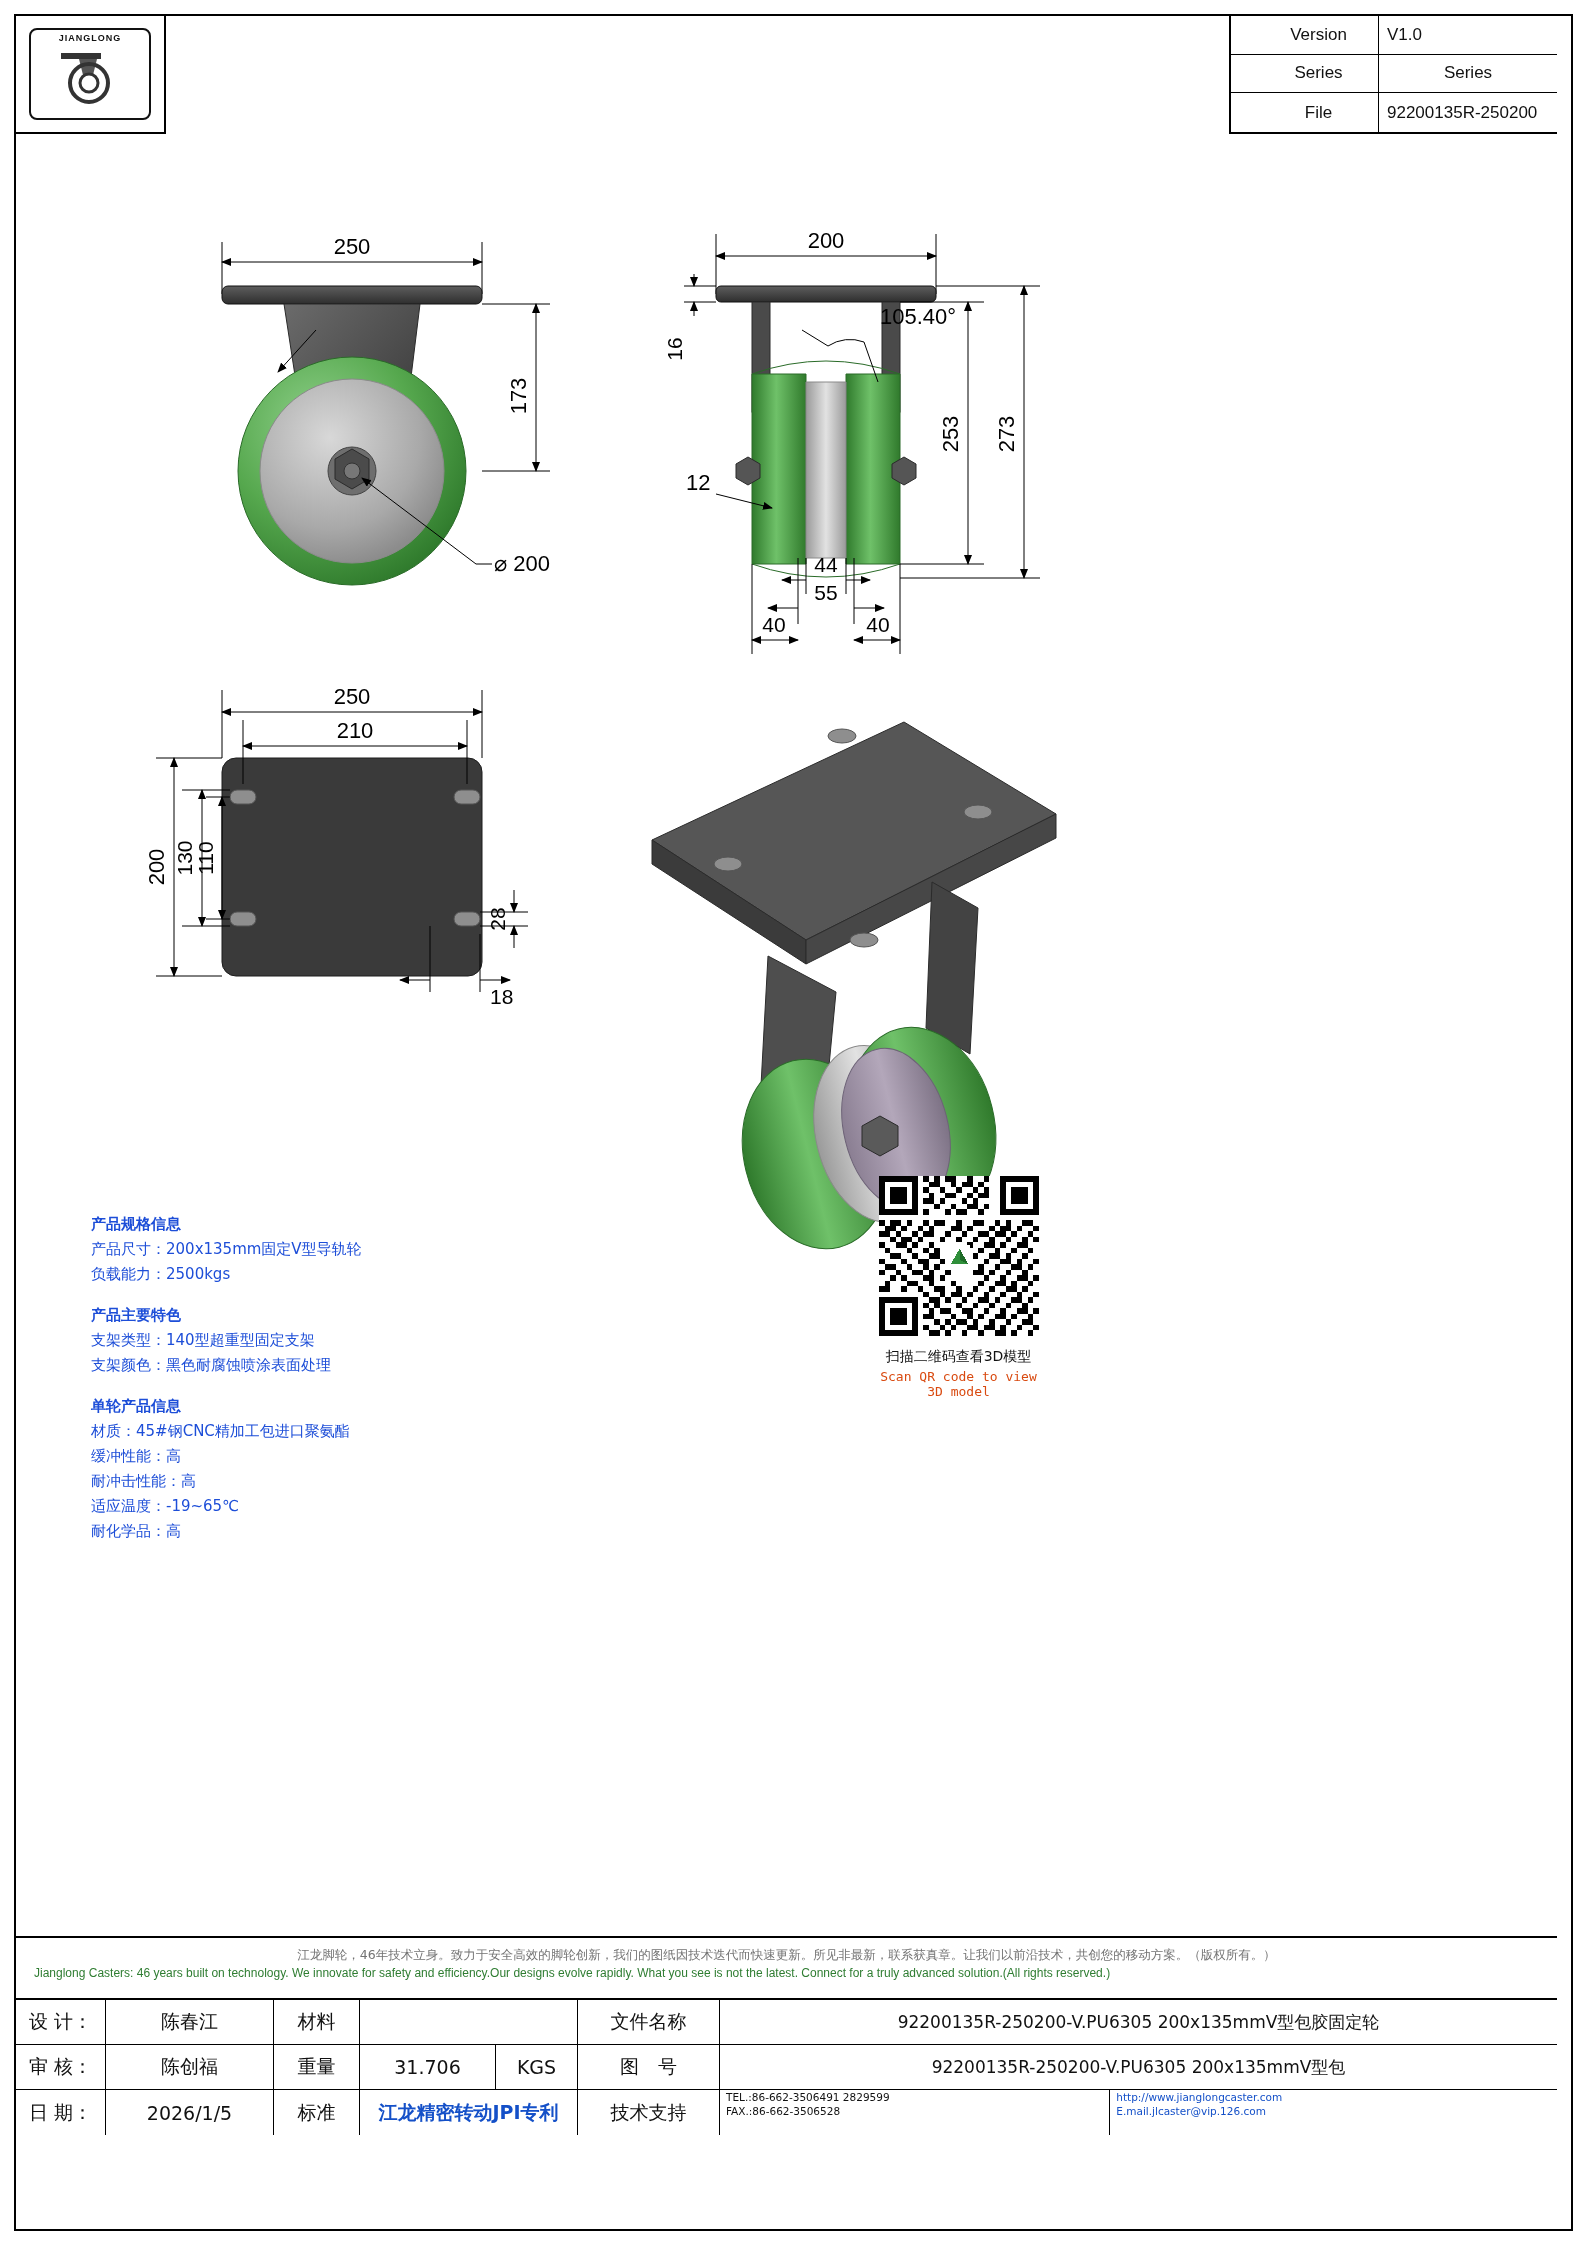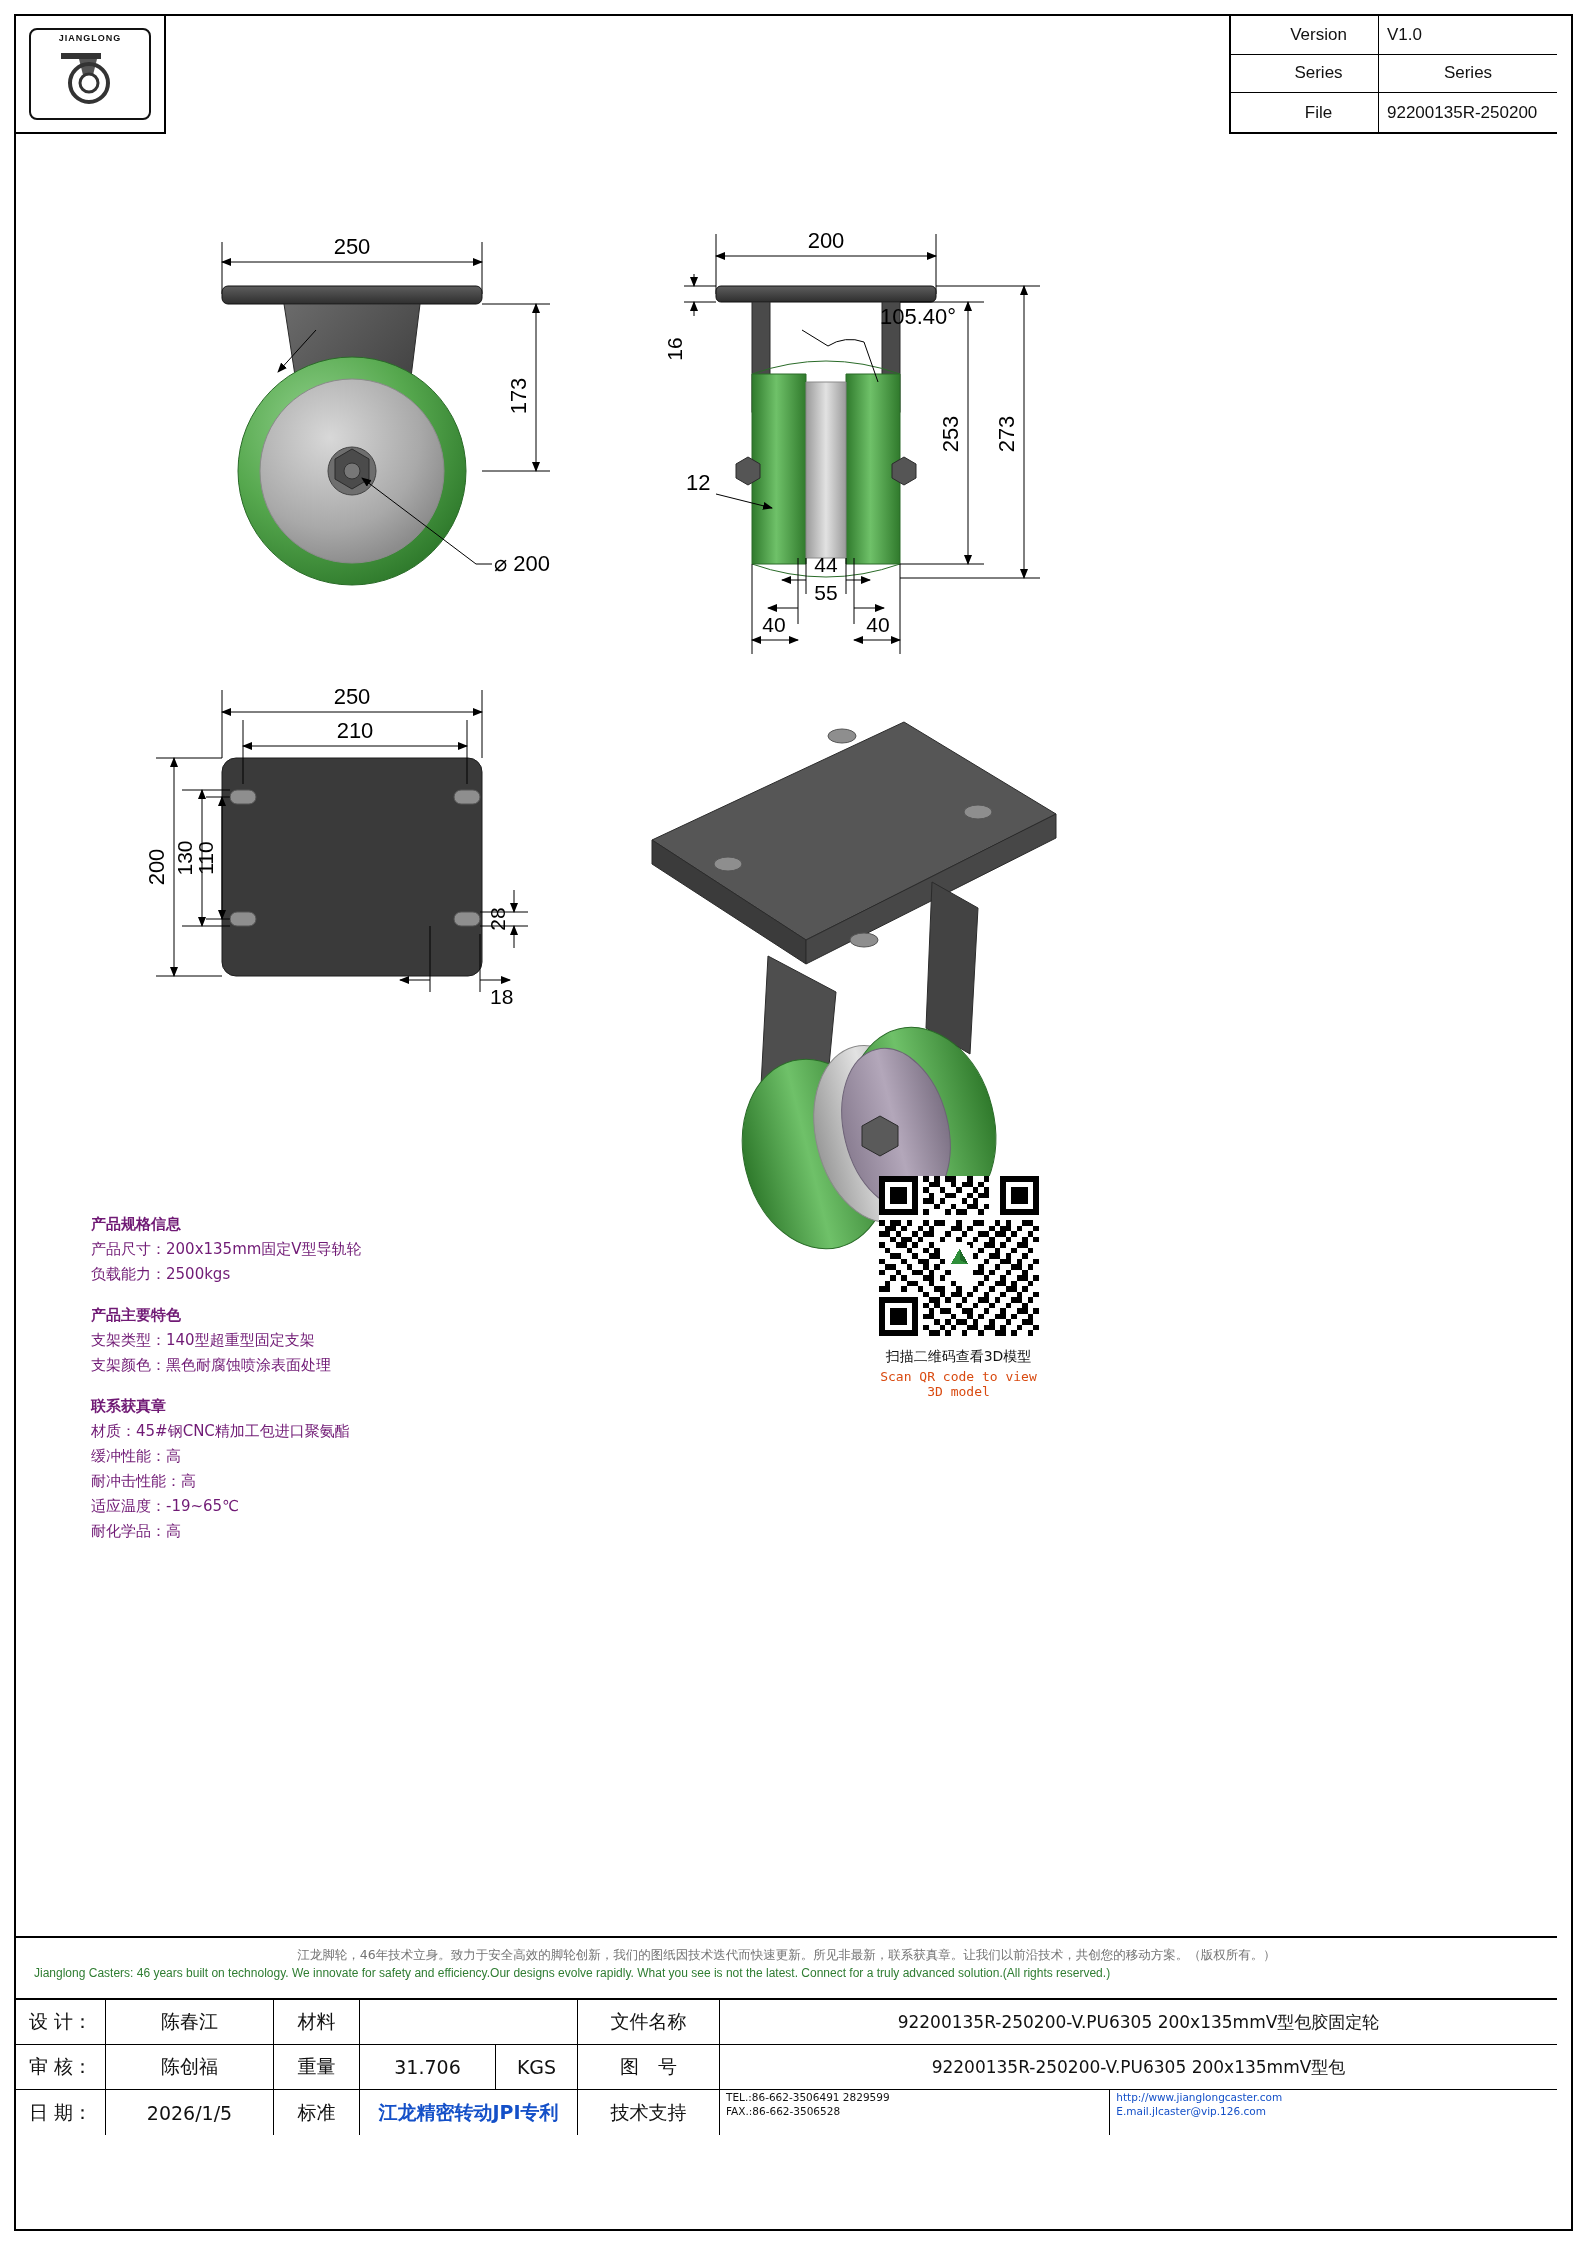--- a/index.html
+++ b/index.html
@@ -17,21 +17,21 @@
   .hdr-right{position:absolute;left:1229px;top:16px;width:328px;height:118px;border-left:2px solid #000;border-bottom:2px solid #000;box-sizing:border-box;}
   .hr-row{display:flex;height:33.3%;border-bottom:1px solid #000;box-sizing:border-box;padding-left:28px;}
   .hr-row:last-child{border-bottom:none;}
   .hr-k{width:120px;border-right:1px solid #000;box-sizing:border-box;display:flex;align-items:center;justify-content:center;font-size:17px;color:#111;}
   .hr-v{flex:1;display:flex;align-items:center;padding-left:8px;font-size:17px;color:#111;white-space:nowrap;overflow:hidden;}
   .hr-v.ctr{justify-content:center;padding-left:0;}
   
   .draw{position:absolute;left:16px;top:134px;width:1541px;height:1578px;}
   svg.dw{position:absolute;left:0;top:0;width:1541px;height:1802px;}
   
-  .spec{position:absolute;left:75px;top:1078px;font-size:15px;color:#701a75;line-height:25px;font-family:"DejaVu Sans",sans-serif;}
+  .spec{position:absolute;left:75px;top:1078px;font-size:15px;color:#1d4ed8;line-height:25px;font-family:"DejaVu Sans",sans-serif;}
   .spec .h{font-weight:bold;}
   .qr-wrap{position:absolute;left:860px;top:1042px;width:165px;text-align:center;}
   .qr{width:160px;height:160px;position:relative;background:#fff;}
   .qr-cap1{font-size:14px;color:#111;margin-top:8px;font-family:"DejaVu Sans",sans-serif;}
   .qr-cap2{font-size:13px;color:#d94a10;margin-top:3px;font-family:"DejaVu Sans Mono",monospace;}
   
   .notes{position:absolute;left:16px;top:1936px;width:1541px;height:62px;border-top:2px solid #000;box-sizing:border-box;padding:8px 18px 0 18px;}
   .note-cn{font-size:12.5px;color:#737373;font-family:"DejaVu Sans",sans-serif;line-height:18px;text-align:center;}
   .note-en{font-size:12px;color:#2f7d32;line-height:18px;}
   
@@ -281,21 +281,21 @@
 
     <div class="spec">
       <div class="h">产品规格信息</div>
       <div>产品尺寸：200x135mm固定V型导轨轮</div>
       <div>负载能力：2500kgs</div>
       <div style="height:16px"></div>
       <div class="h">产品主要特色</div>
       <div>支架类型：140型超重型固定支架</div>
       <div>支架颜色：黑色耐腐蚀喷涂表面处理</div>
       <div style="height:16px"></div>
-      <div class="h">联系获真章</div>
+      <div class="h">单轮产品信息</div>
       <div>材质：45#钢CNC精加工包进口聚氨酯</div>
       <div>缓冲性能：高</div>
       <div>耐冲击性能：高</div>
       <div>适应温度：-19~65℃</div>
       <div>耐化学品：高</div>
     </div>
 
     <div class="qr-wrap">
       <svg class="qr" viewBox="0 0 29 29" shape-rendering="crispEdges">
         <rect width="29" height="29" fill="#fff"></rect>

